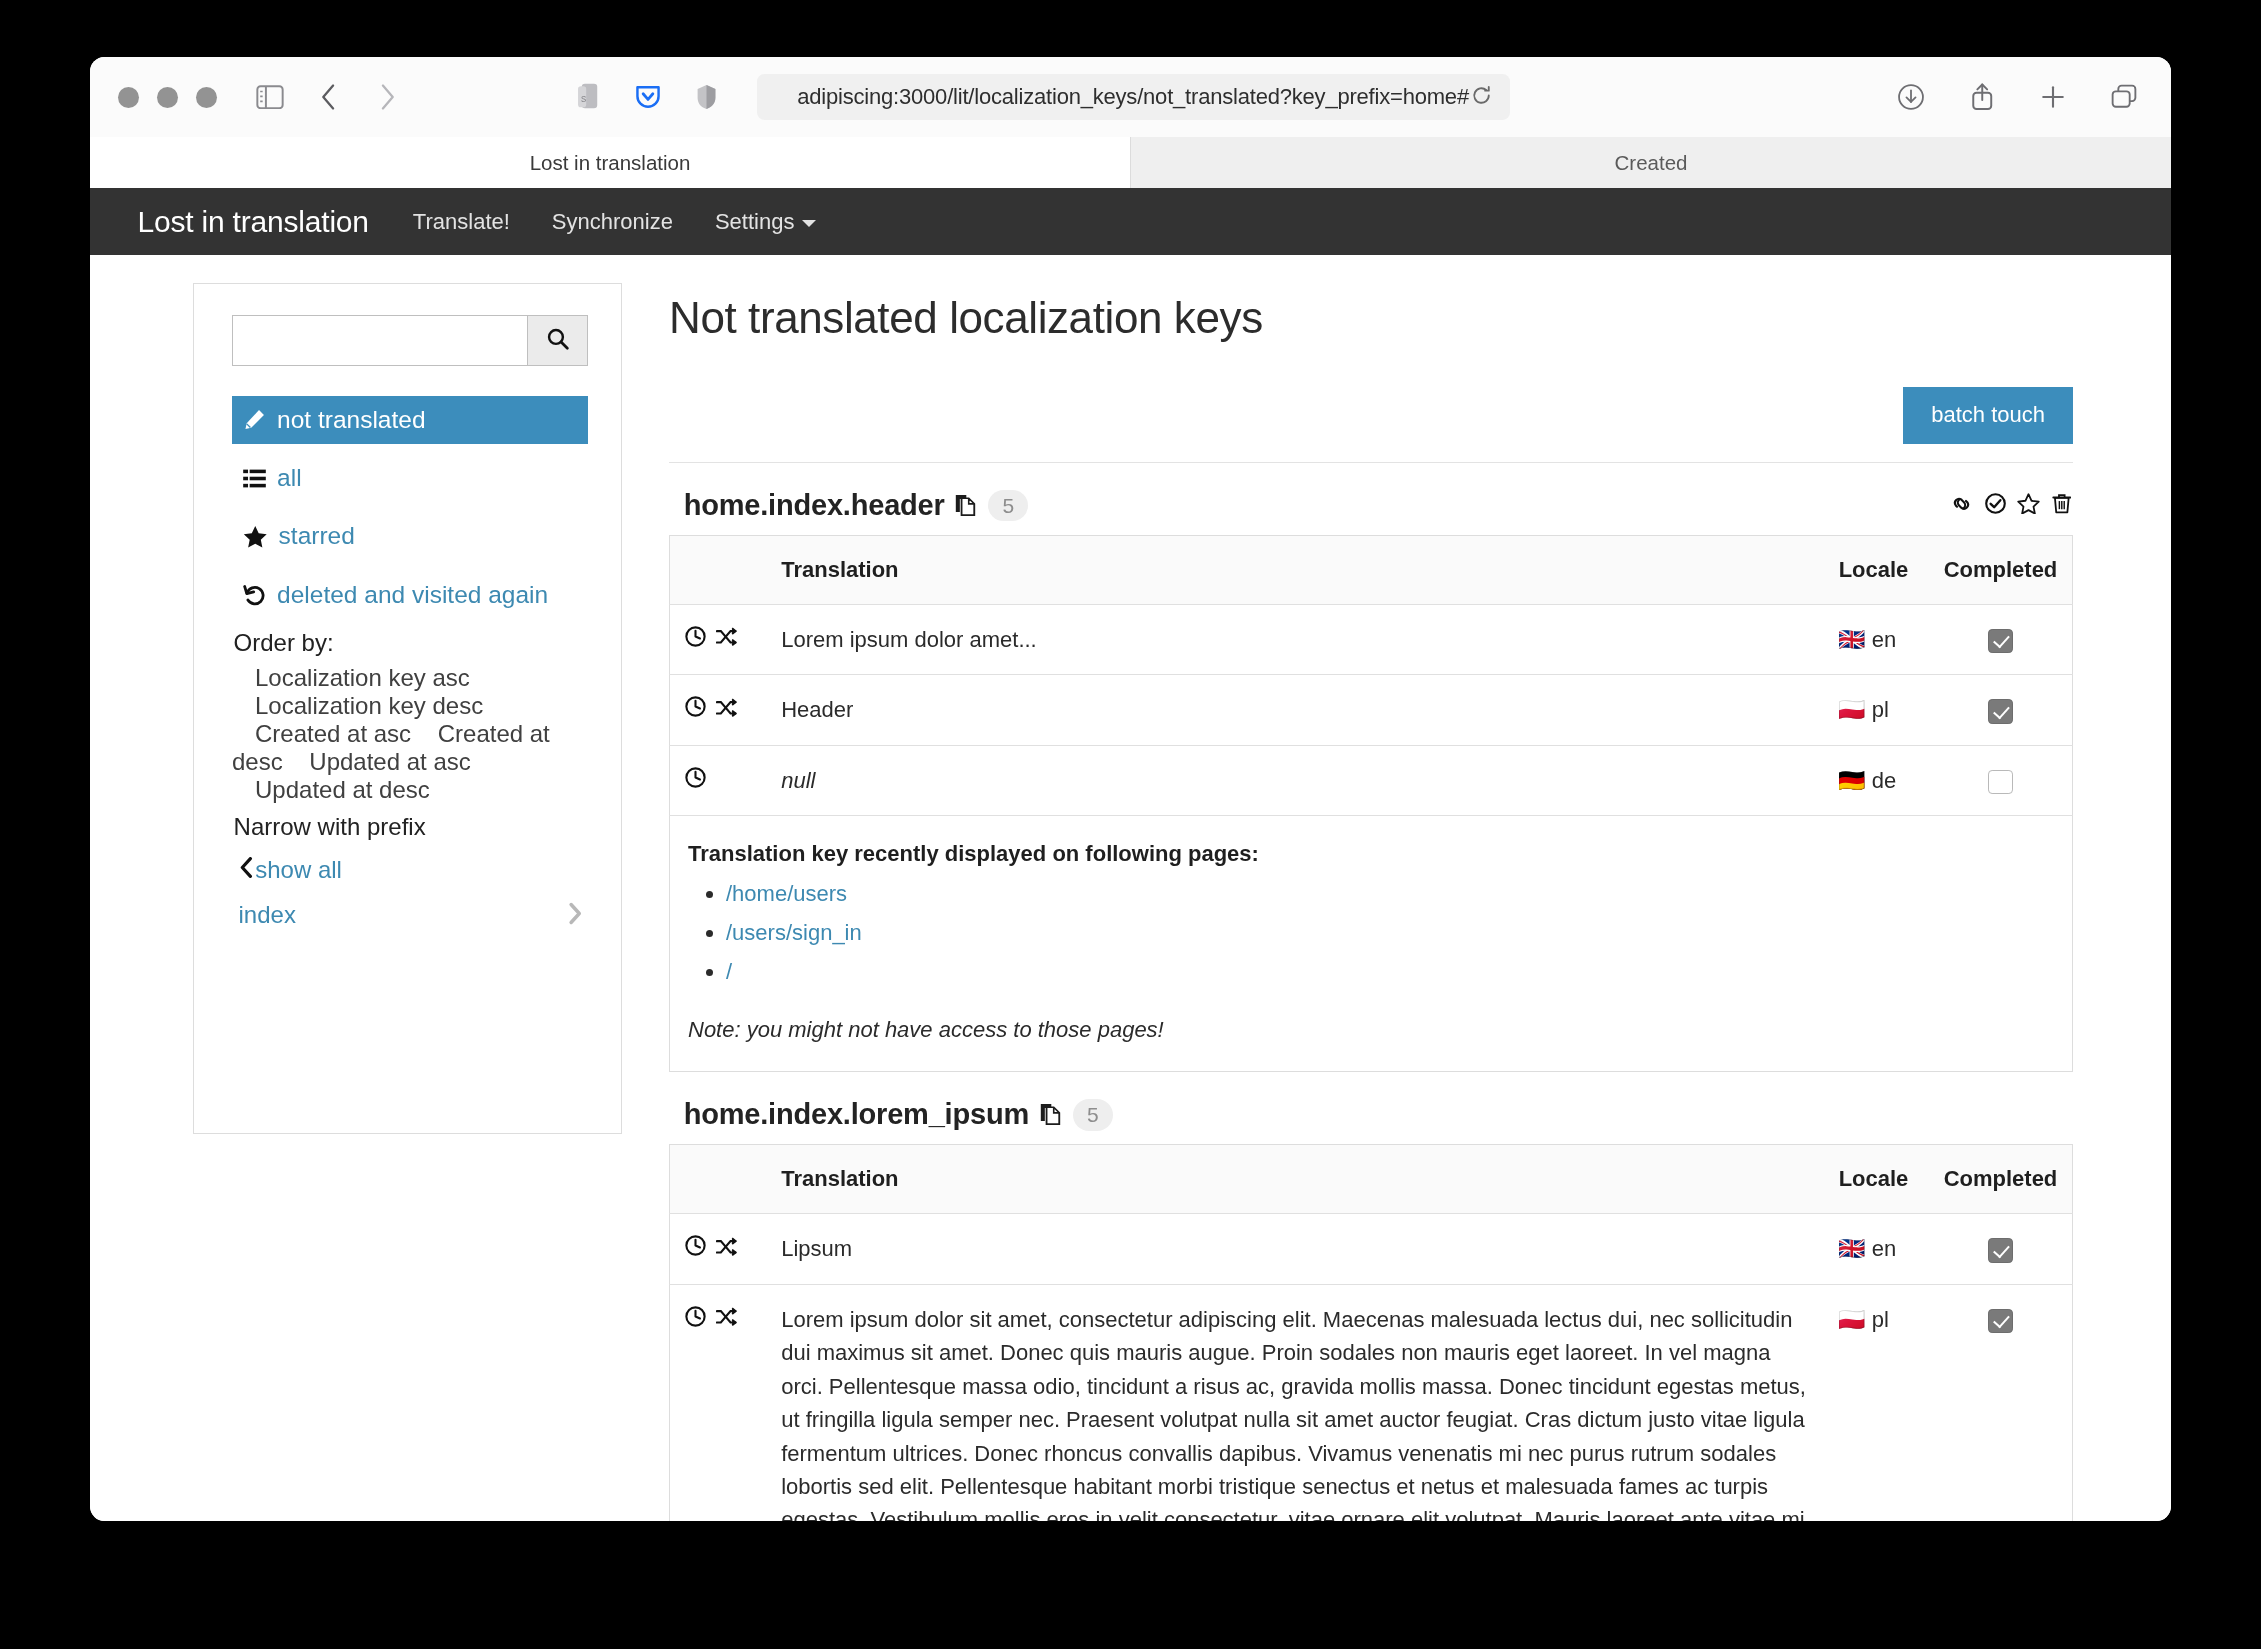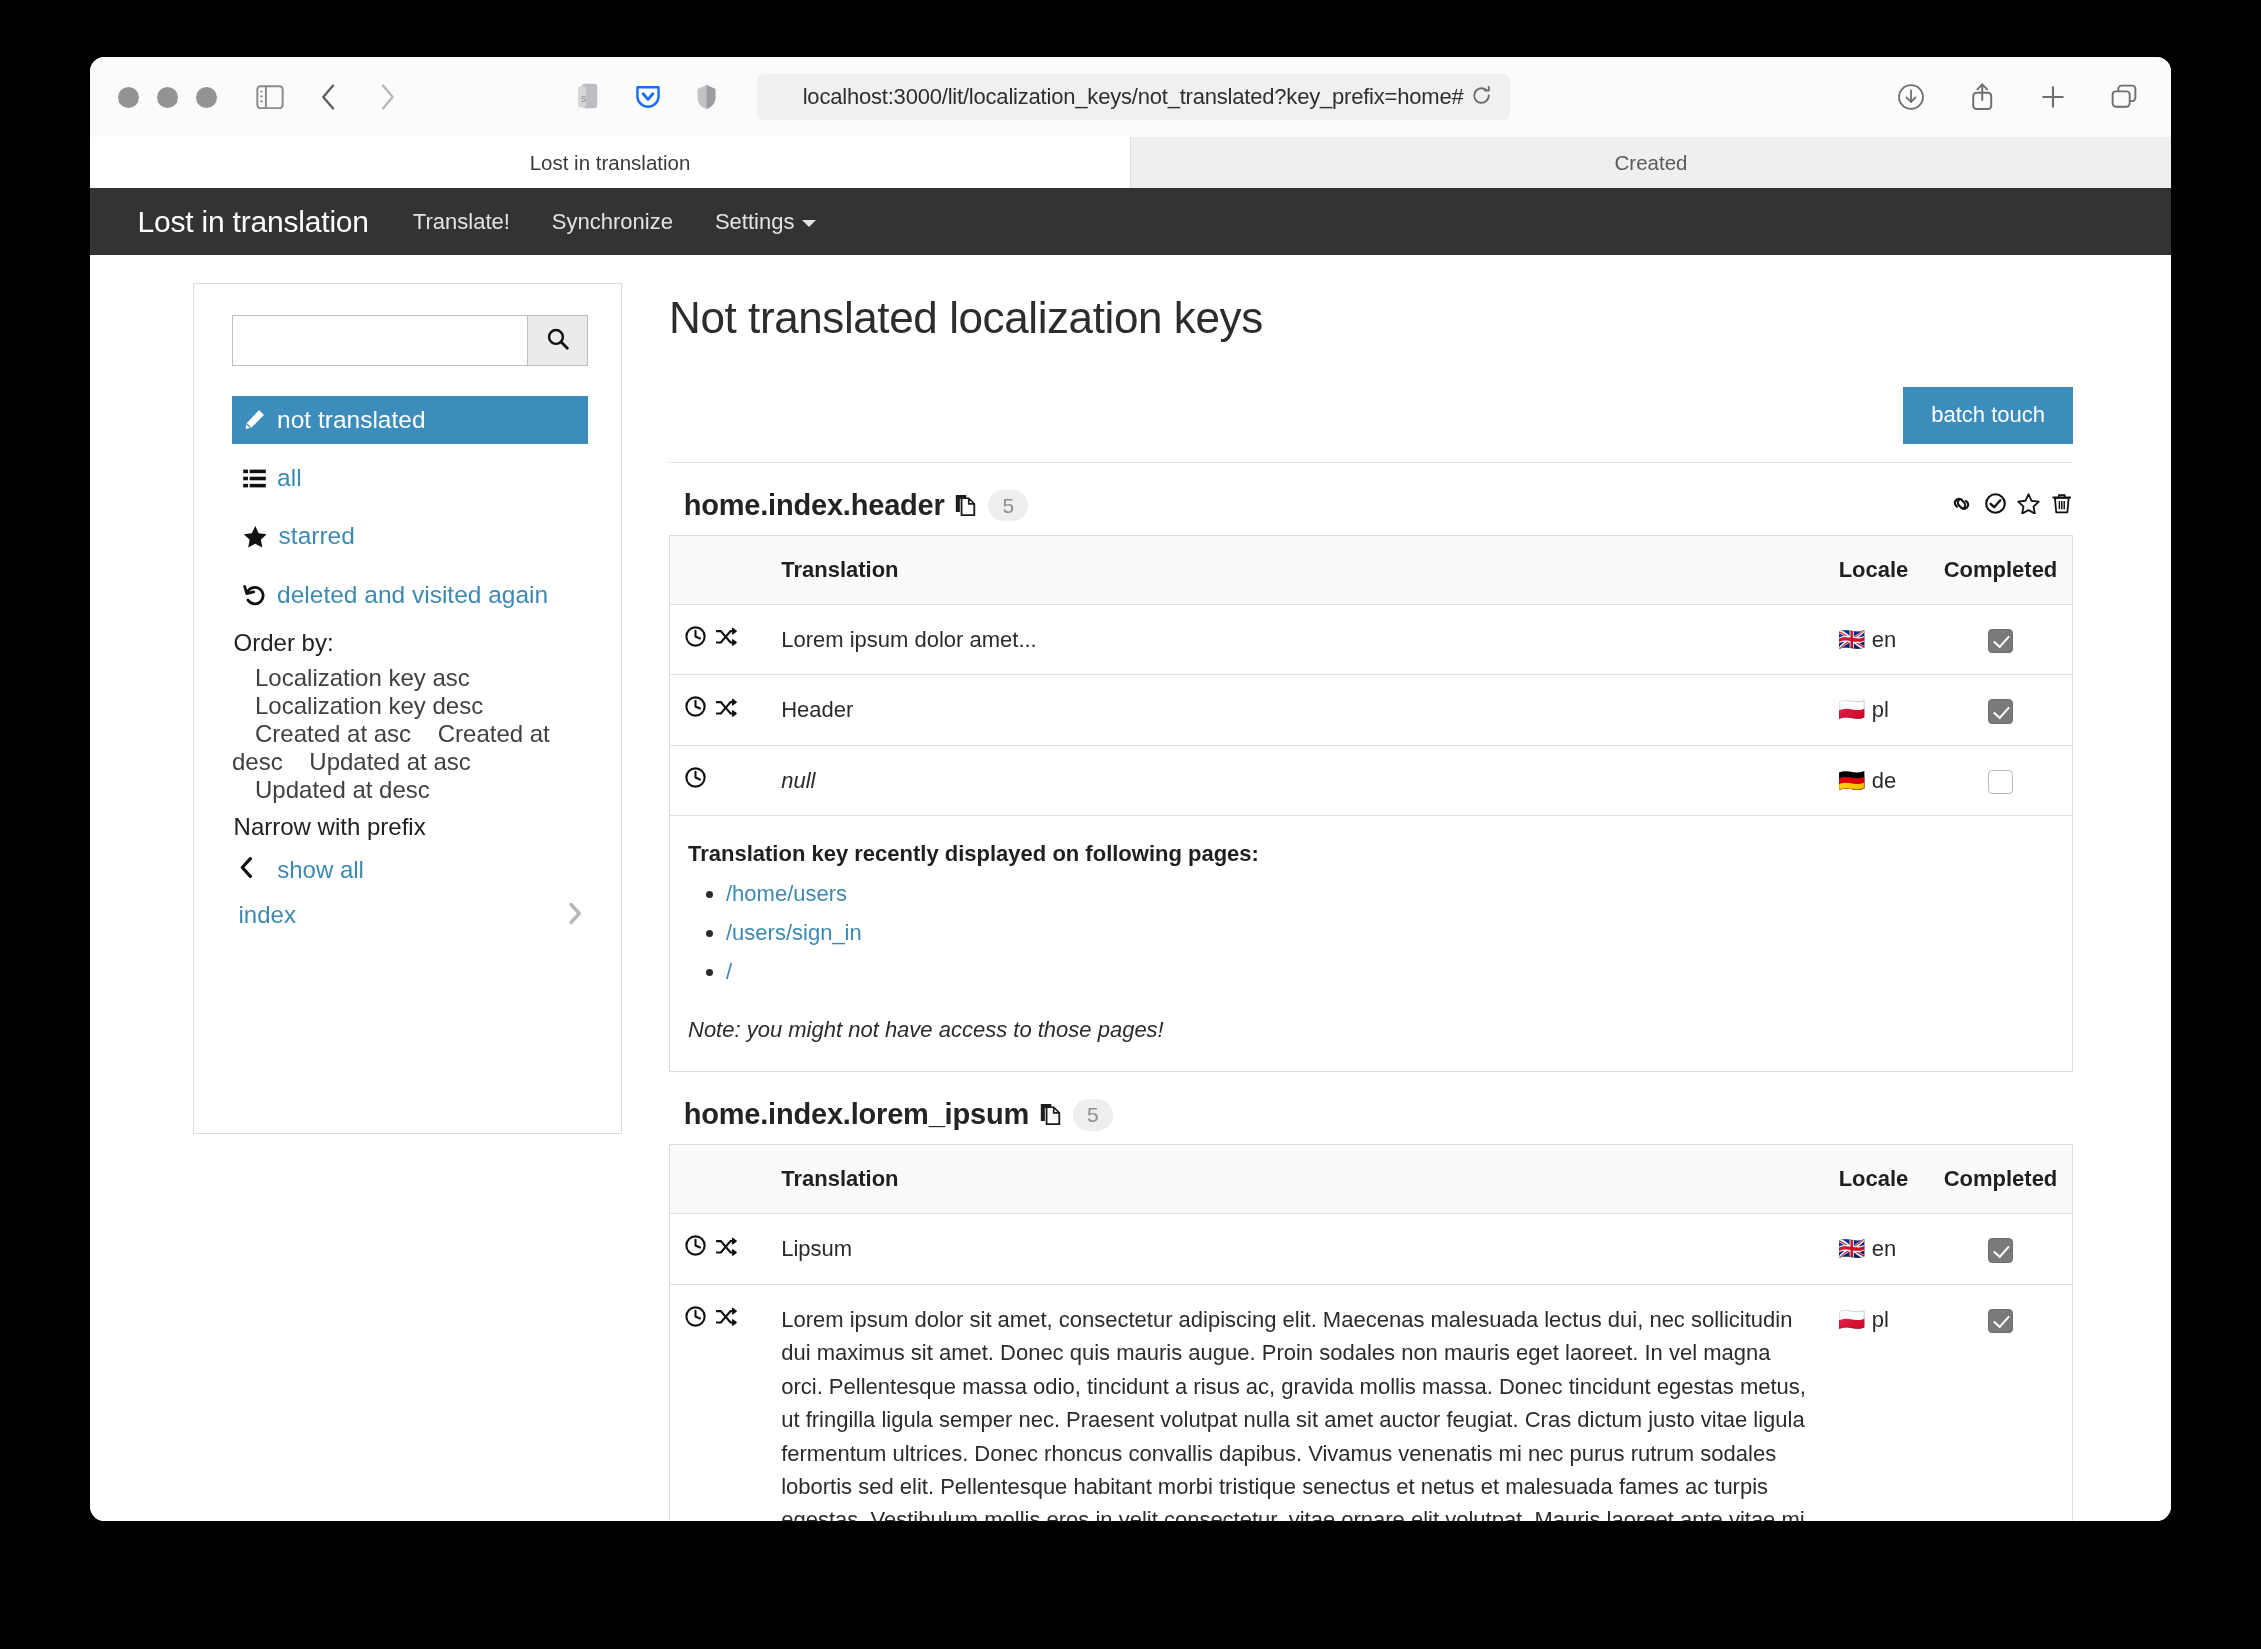--- a/index.html
+++ b/index.html
@@ -157,21 +157,21 @@
   }
   .order-link {
     font-size: 24px;
     color: #404040;
     padding: 8.2px 0 8.2px 23px;
   }
   .prefix-link {
     font-size: 24px;
     color: #3d89b1;
     padding: 8.2px 0 8.2px 6.5px;
-    display: flex; align-items: center; gap: 24px;
+    display: flex; align-items: center; gap: 2px;
   }
   .prefix-row {
     display: flex; align-items: center; justify-content: space-between;
     padding: 8.2px 4.9px 8.2px 6.5px;
   }
   .prefix-row a { font-size: 24px; color: #3d89b1; }
   .chev-r { color: #b8b8b8; }
   
   .main { flex: 1; padding: 0 98px 0 47px; }
   .page-title {
@@ -327,21 +327,21 @@
         </span>
         <span class="tb-icon">
           <svg width="21" height="28" viewBox="0 0 26 34">
               <path d="M13 2 L24 7 v11 c0 8 -6 12 -11 14 C7 30 2 26 2 18 V7 z" fill="#c3c3c6"></path>
               <path d="M13 2 L24 7 v11 c0 8 -6 12 -11 14 z" fill="#9d9da1"></path>
             </svg>
         </span>
       </div>
 
       <div class="urlbar">
-        <span class="urltext">localhost:3000/lit/localization_keys/not_translated?key_prefix=home#</span>
+        <span class="urltext">adipiscing:3000/lit/localization_keys/not_translated?key_prefix=home#</span>
         <span class="reload">
           <svg width="21" height="21" viewBox="0 0 26 26">
               <path d="M22 13 a9 9 0 1 1 -3.2 -6.9" fill="none" stroke="#6a6a6a" stroke-width="2.3" stroke-linecap="round"></path>
               <polyline points="22,2.5 22,7 17.5,7" fill="none" stroke="#6a6a6a" stroke-width="2.3" stroke-linecap="round" stroke-linejoin="round"></polyline>
             </svg>
         </span>
       </div>
 
       <div class="right-icons">
         <span class="tb-icon">

